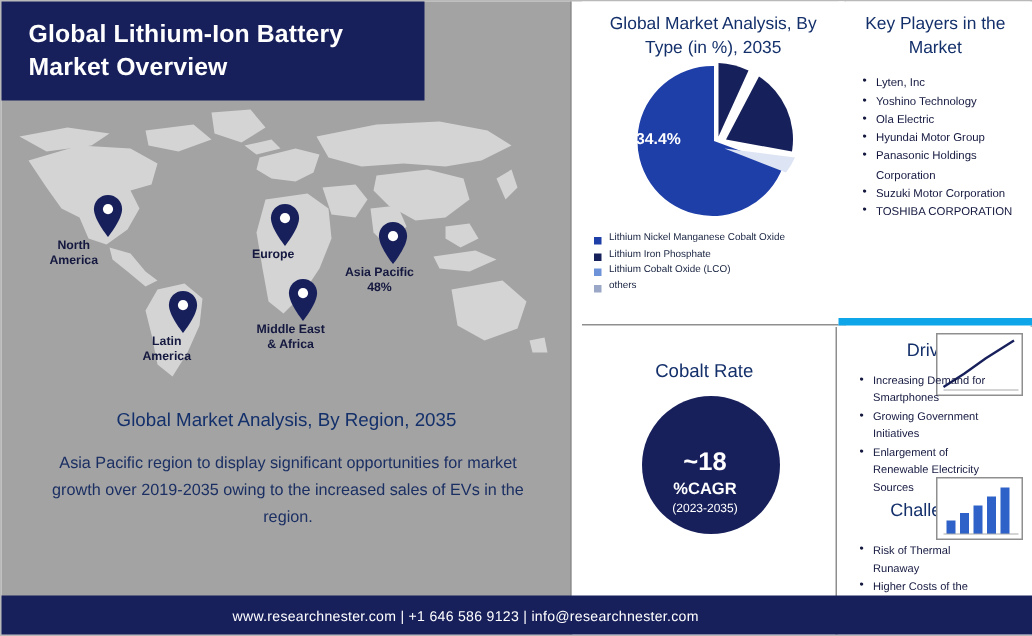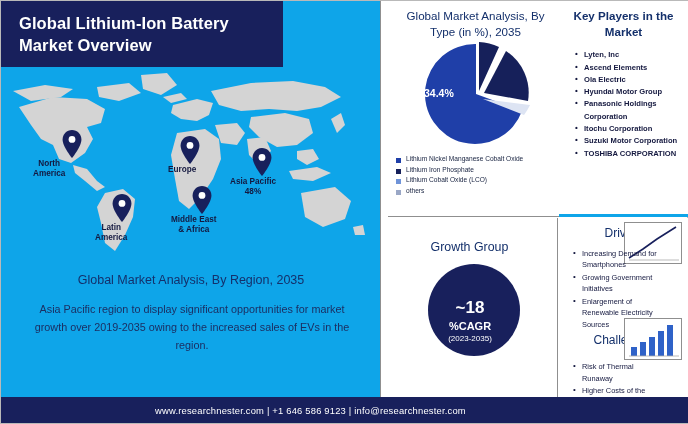--- a/index.html
+++ b/index.html
@@ -15,21 +15,21 @@
     border: 1px solid #b9b9b9;
     background: #ffffff;
   }
 
   
   .left {
     position: absolute;
     left: 0; top: 0;
     width: 380px; height: 422px;
     border-right: 1px solid #8f8f8f;
-    background: #0ea5e9;
+    background: #a3a3a3;
   }
   .title-bar {
     position: absolute;
     left: 0; top: 0;
     width: 282px; height: 66px;
     background: #18205c;
     display: flex;
     align-items: center;
     padding-left: 18px;
   }
@@ -186,23 +186,22 @@
     text-align: center;
     color: #ffffff;
     font-size: 8px;
   }
 
   
   .right-top {
     position: absolute;
     left: 558px; top: 0;
     width: 129px; height: 216px;
-    border-bottom: 3px solid #0ea5e9;
-    background: #ffffff;
-    font-weight: bold;
+    border-bottom: 5px solid #0ea5e9;
+    background: #ffffff;
   }
   .right-bottom {
     position: absolute;
     left: 558px; top: 217px;
     width: 129px; height: 205px;
     background: #ffffff;
   }
   .rt-title {
     text-align: center;
     color: #14306b;
@@ -393,42 +392,41 @@
         <span class="lt">Lithium Cobalt Oxide (LCO)</span>
       </div>
       <div class="legend-row">
         <span class="sw" style="background:#9aa7c6"></span>
         <span class="lt">others</span>
       </div>
     </div>
   </div>
 
   <div class="mid-bottom">
-    <div class="growth-title">Growth Group</div>
+    <div class="growth-title">Cobalt Rate</div>
     <div class="donut-wrap">
       <svg width="96" height="96" viewBox="0 0 96 96">
         <circle cx="48" cy="48" r="46" fill="#18205c"></circle>
       </svg>
       <div class="donut-num">~18</div>
       <div class="donut-sub">
         <span>%</span><span>CAGR</span>
       </div>
       <div class="donut-sub2">(2023-2035)</div>
     </div>
   </div>
 
   <div class="right-top">
     <div class="rt-title">Key Players in the Market</div>
     <ul class="bul">
       <li>Lyten,  Inc</li>
-      <li>Ascend Elements</li>
+      <li>Yoshino Technology</li>
       <li>Ola Electric</li>
       <li>Hyundai Motor Group</li>
       <li>Panasonic Holdings Corporation</li>
-      <li>Itochu  Corporation</li>
       <li>Suzuki  Motor Corporation</li>
       <li>TOSHIBA  CORPORATION</li>
     </ul>
   </div>
 
   <div class="right-bottom">
     <div class="drv-title">Drivers</div>
 
     <div class="mini-chart" style="top:4px;">
       <svg width="58" height="42" viewBox="0 0 58 42">

